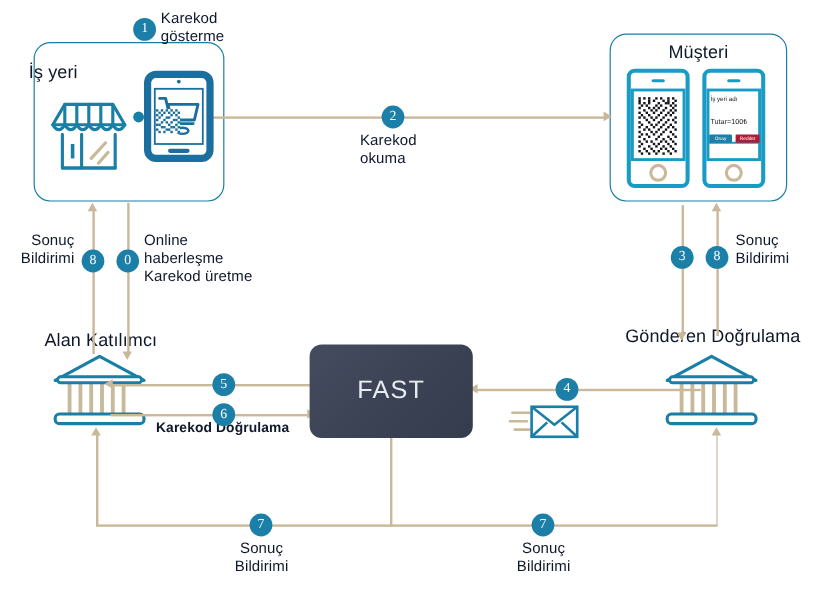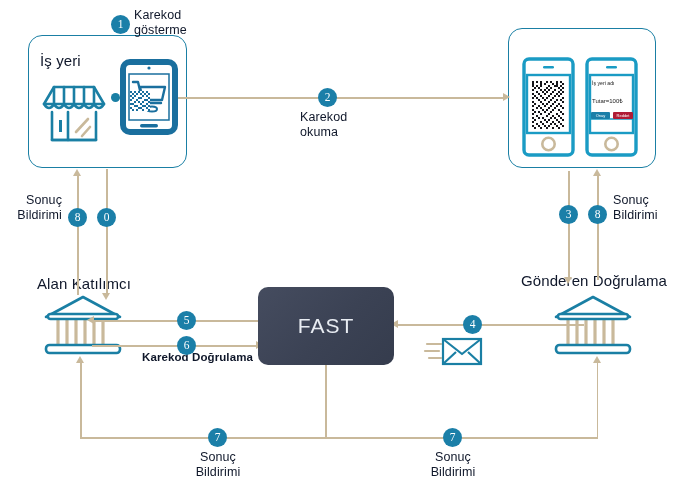--- a/index.html
+++ b/index.html
@@ -142,21 +142,21 @@
   <div class="ln h" style="left:80px;top:437px;width:247px;"></div>
   <div class="ln v" style="left:80px;top:362px;height:76px;"></div>
   <div class="arrow u" style="left:76px;top:356px;"></div>
 
   <div class="ln h" style="left:325px;top:437px;width:273px;"></div>
   <div class="ln v" style="left:596.5px;top:362px;height:76px;"></div>
   <div class="arrow u" style="left:592.5px;top:356px;"></div>
 
   <div class="roundbox" style="left:28px;top:35px;width:159px;height:133px;"></div>
 
-  <div class="lbl big" style="left:40px;top:52px;">İş yeri</div>
+  <div class="lbl big" style="left:24px;top:52px;">İş yeri</div>
 
   <div class="abs" style="left:38px;top:78px;width:72px;height:72px;">
     <svg width="72" height="72" viewBox="0 0 72 72">
       <g fill="none" stroke="#1a7fa4" stroke-width="2.6" stroke-linejoin="round" stroke-linecap="round">
         <path d="M6 26 L16 9 L56 9 L66 26 Z"></path>
         <path d="M6 26 q5 8 10 0 q5 8 10 0 q5 8 10 0 q5 8 10 0 q5 8 10 0 q5 8 10 0"></path>
         <path d="M14 34 L14 62 L58 62 L58 34"></path>
         <path d="M14 62 L58 62"></path>
         <path d="M16 9 L16 26 M26 9 L26 26 M36 9 L36 26 M46 9 L46 26 M56 9 L56 26"></path>
         <path d="M30 34 L30 62"></path>
@@ -228,20 +228,21 @@
             <rect x="15" y="49" width="2" height="2"></rect>
             <rect x="21" y="49" width="2" height="2"></rect>
             <rect x="27" y="49" width="2" height="2"></rect>
         </g>
       </g>
     </svg>
   </div>
 
   <div class="roundbox" style="left:508px;top:28px;width:148px;height:140px;"></div>
 
+  <div class="lbl big center" style="left:508px;top:35px;width:148px;">Müşteri</div>
 
   <div class="abs" style="left:522px;top:57px;width:53px;height:100px;">
     <svg width="53" height="100" viewBox="0 0 53 100">
       <rect x="2" y="2" width="49" height="96" rx="5" ry="5" fill="#ffffff" stroke="#1a9bc4" stroke-width="3.4"></rect>
       <rect x="5" y="18" width="43" height="58" fill="#ffffff" stroke="#1a9bc4" stroke-width="2.4"></rect>
       <rect x="21" y="9" width="11" height="2.6" rx="1.3" fill="#1a9bc4"></rect>
       <circle cx="26.5" cy="87" r="6.2" fill="none" stroke="#c9b99b" stroke-width="2.6"></circle>
       <g fill="#15151a">
         <rect x="10" y="24" width="2" height="2"></rect>
           <rect x="14" y="24" width="2" height="2"></rect>
@@ -460,25 +461,28 @@
 
   <div class="lbl" style="left:134px;top:8px;">Karekod
 gösterme</div>
 
   <div class="lbl" style="left:300px;top:110px;">Karekod
 okuma</div>
 
   <div class="lbl right" style="left:4px;top:193px;width:58px;">Sonuç
 Bildirimi</div>
 
+  <div class="lbl" style="left:120px;top:193px;">Online
+haberleşme
+Karekod üretme</div>
 
   <div class="lbl" style="left:613px;top:193px;">Sonuç
 Bildirimi</div>
 
-  <div class="lbl bold" style="left:130px;top:350px;margin-left:12px;">Karekod Doğrulama</div>
+  <div class="lbl bold" style="left:130px;top:350px;">Karekod Doğrulama</div>
 
   <div class="lbl center" style="left:162px;top:450px;width:112px;">Sonuç
 Bildirimi</div>
 
   <div class="lbl center" style="left:397px;top:450px;width:112px;">Sonuç
 Bildirimi</div>
 
 </div>
 
 </body></html>

